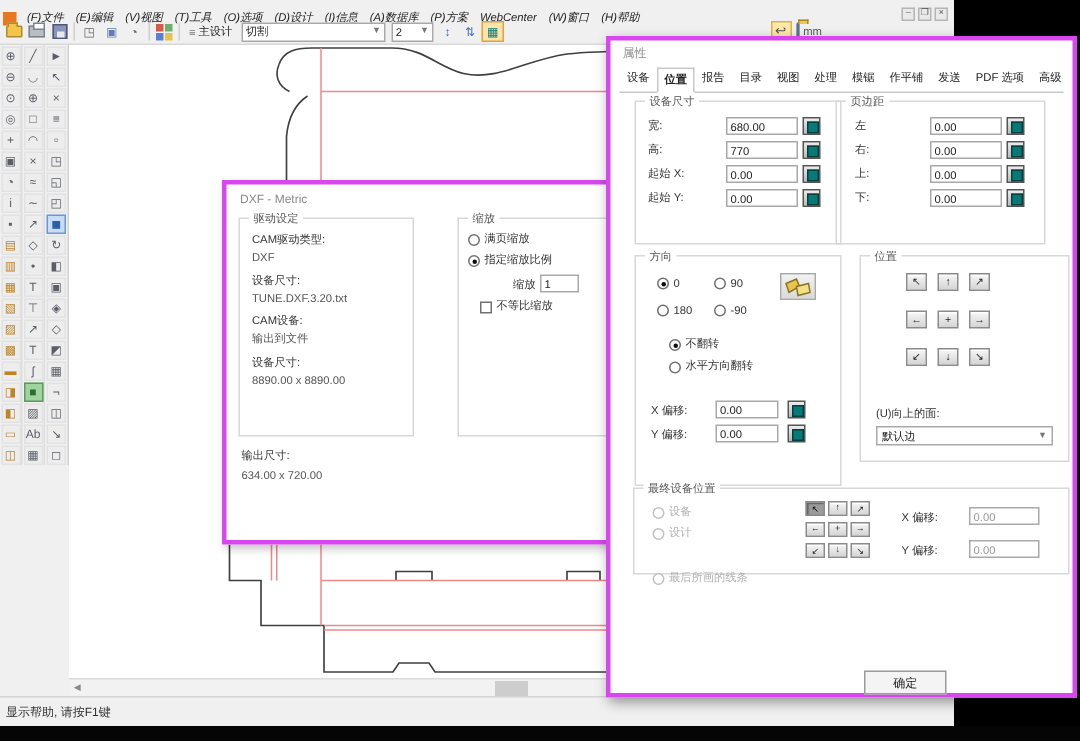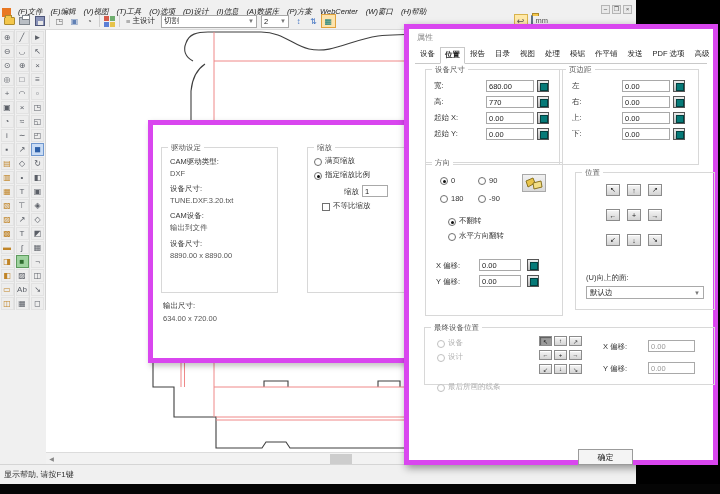--- a/index.html
+++ b/index.html
@@ -48,21 +48,21 @@
   #col3 div:nth-of-type(9){background:#c9dcf5;border-color:#6f97cf;color:#2c5fa8;}
   
   #canvas{position:absolute;left:46px;top:30px;width:590px;height:422px;background:#fff;overflow:hidden;}
   #hscroll{position:absolute;left:46px;top:452px;width:590px;height:12px;background:#f2f2f2;border-top:1px solid #dcdcdc;}
   .scr-arrow{position:absolute;top:1px;width:11px;height:10px;color:#888;font-size:6px;line-height:10px;text-align:center;}
   #hthumb{position:absolute;left:284px;top:1px;width:22px;height:10px;background:#cdcdcd;}
   #statusbar{position:absolute;left:0;top:464px;width:636px;height:20px;background:#f0f0f0;
              border-top:1px solid #d5d5d5;font-size:8px;color:#333;display:flex;align-items:center;padding-left:4px;}
   #taskbar{position:absolute;left:0;top:484px;width:720px;height:10px;background:#050505;}
   
-  .dialog{position:absolute;background:#fff;border:5px solid #d946ef;box-shadow:2px 3px 8px rgba(0,0,0,.4);}
+  .dialog{position:absolute;background:#fff;border:3px solid #d946ef;box-shadow:2px 3px 8px rgba(0,0,0,.4);}
   .dlg-title{font-size:8px;color:#8a8a8a;padding:5px 0 0 9px;}
   .group{position:absolute;border:1px solid #d8d8d8;}
   .gtitle{position:absolute;top:-5px;left:6px;background:#fff;padding:0 3px;font-size:7.5px;color:#555;white-space:nowrap;}
   .lab{font-size:7.5px;color:#333;white-space:nowrap;}
   .val{font-size:7.5px;color:#555;white-space:nowrap;}
   .field{border:1px solid #a9a9a9;height:12px;background:#fff;font-size:7.5px;color:#222;
          display:flex;align-items:center;padding-left:2px;}
   .field.dis{color:#999;}
   .tealbtn{width:12px;height:12px;margin-left:3px;border:1px solid #555;
            background:linear-gradient(#ececec,#b9b9b9);position:relative;flex:none;}
@@ -270,20 +270,21 @@
   </div>
 
   <div id="statusbar">
     <span>显示帮助, 请按F1键</span>
   </div>
 </div>
 
 <div id="taskbar"></div>
 
 <div id="dxf" class="dialog">
+  <div class="dlg-title">DXF - Metric</div>
 
   <div class="group" style="left:8px;top:22px;width:117px;height:146px">
     <span class="gtitle">驱动设定</span>
     <div class="stack" style="left:8px;top:9px;gap:2px">
       <span class="lab">CAM驱动类型:</span>
       <span class="val">DXF</span>
       <span class="lab" style="margin-top:4px">设备尺寸:</span>
       <span class="val">TUNE.DXF.3.20.txt</span>
       <span class="lab" style="margin-top:4px">CAM设备:</span>
       <span class="val">输出到文件</span>
@@ -389,21 +390,21 @@
         </div>
 
         <div style="display:flex;align-items:center;margin-bottom:4px">
           <span class="lab" style="width:50px">下:</span>
           <span class="field" style="width:48px">0.00</span>
           <span class="tealbtn"></span>
         </div>
       </div>
   </div>
 
-  <div class="group" style="left:16px;top:133px;width:138px;height:154px">
+  <div class="group" style="left:16px;top:143px;width:138px;height:154px">
     <span class="gtitle">方向</span>
     <div class="rrow" style="left:14px;top:13px">
       <span class="radio on"></span>
       <span class="lab">0</span>
     </div>
     <div class="rrow" style="left:52px;top:13px">
       <span class="radio"></span>
       <span class="lab">90</span>
     </div>
     <div class="orienticon" style="left:96px;top:11px">

